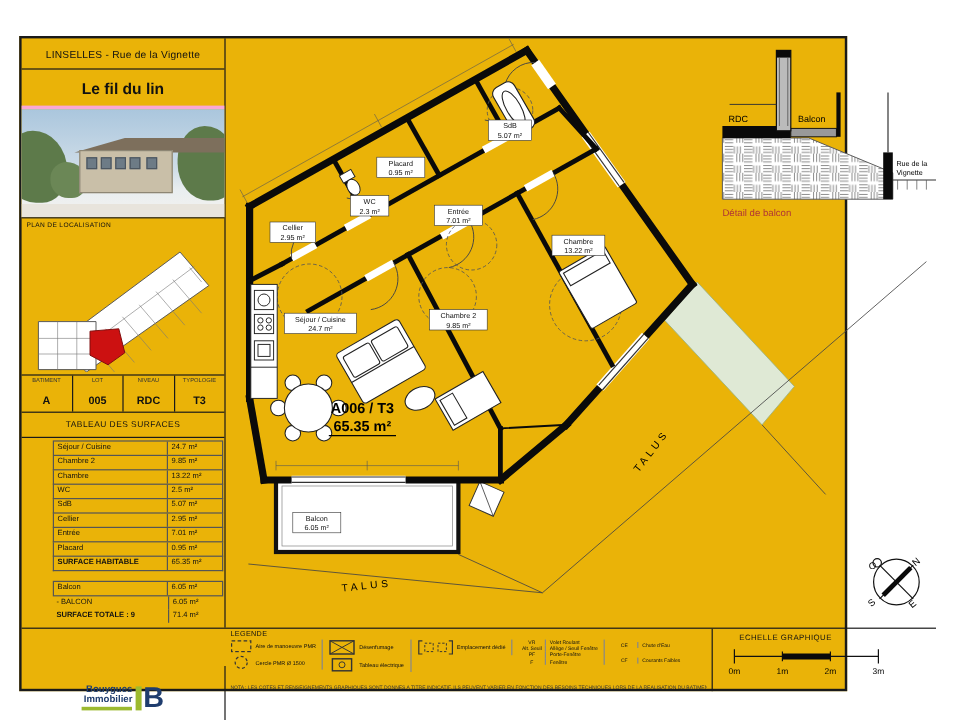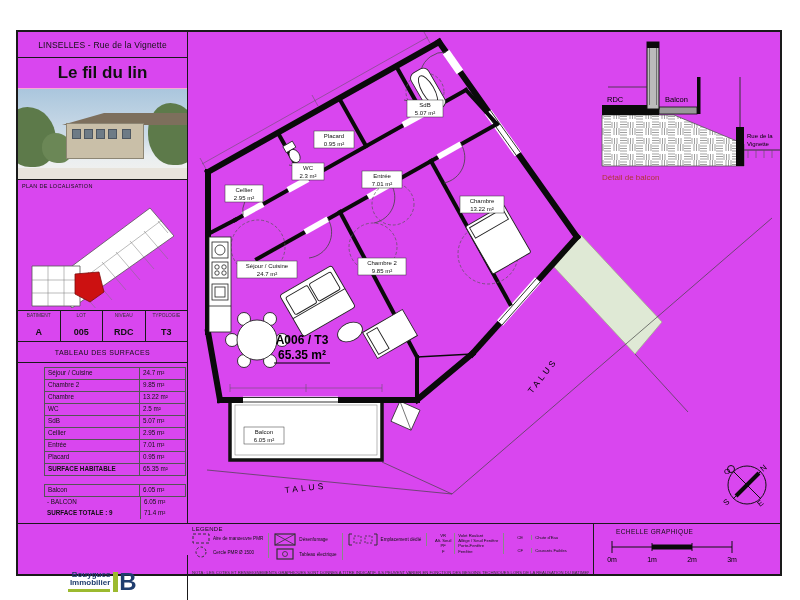--- a/index.html
+++ b/index.html
@@ -1,26 +1,26 @@
 <!DOCTYPE html>
 <html><head>
 <meta charset="utf-8">
 <style>
   html,body{margin:0;padding:0;background:#fff;}
   .page{position:relative;width:800px;height:600px;background:#fff;overflow:hidden;
         font-family:"Liberation Sans","DejaVu Sans",sans-serif;color:#111;}
-  .sheet{position:absolute;left:16px;top:30px;width:766px;height:546px;
-         border:2px solid #1a1a1a;box-sizing:border-box;background:#d946ef;}
+  .sheet{position:absolute;left:16px;top:30px;width:690px;height:546px;
+         border:2px solid #1a1a1a;box-sizing:border-box;background:#eab308;}
   
   .leftcol{position:absolute;left:0;top:0;width:170px;height:491px;
            border-right:1.5px solid #1a1a1a;box-sizing:border-box;}
   .titlebar{height:25px;border-bottom:1px solid #1a1a1a;display:flex;align-items:center;justify-content:center;
             font-size:8.5px;letter-spacing:.2px;}
-  .progname{height:30px;border-bottom:1px solid #f9a8d4;display:flex;align-items:center;justify-content:center;
-            font-size:17px;font-weight:bold;}
+  .progname{height:30px;border-bottom:3px solid #f9a8d4;display:flex;align-items:center;justify-content:center;
+            font-size:13px;font-weight:bold;}
   .photo{position:relative;height:90px;border-bottom:1px solid #1a1a1a;overflow:hidden;
          background:linear-gradient(180deg,#aac6dd 0%,#cfdde8 55%,#e9eef0 75%,#f4f2ee 100%);}
   .tree{position:absolute;background:#5d7a4a;border-radius:45% 55% 40% 50%;}
   .bld{position:absolute;left:48px;top:34px;width:76px;height:34px;background:#c9bfa8;border:1px solid #8d8674;}
   .bldroof{position:absolute;left:44px;top:24px;width:84px;height:0;border-left:42px solid transparent;
            border-right:42px solid transparent;border-bottom:12px solid #7d6f5c;}
   .bldwin{position:absolute;width:7px;height:8px;background:#6d7b86;border:.5px solid #4c5660;}
   .pave{position:absolute;left:0;bottom:0;width:100%;height:11px;background:#e8e4dc;}
   .siteplan{position:relative;height:130px;border-bottom:1px solid #1a1a1a;}
   .siteplan .cap{position:absolute;left:4px;top:3px;font-size:5.5px;letter-spacing:.3px;}

